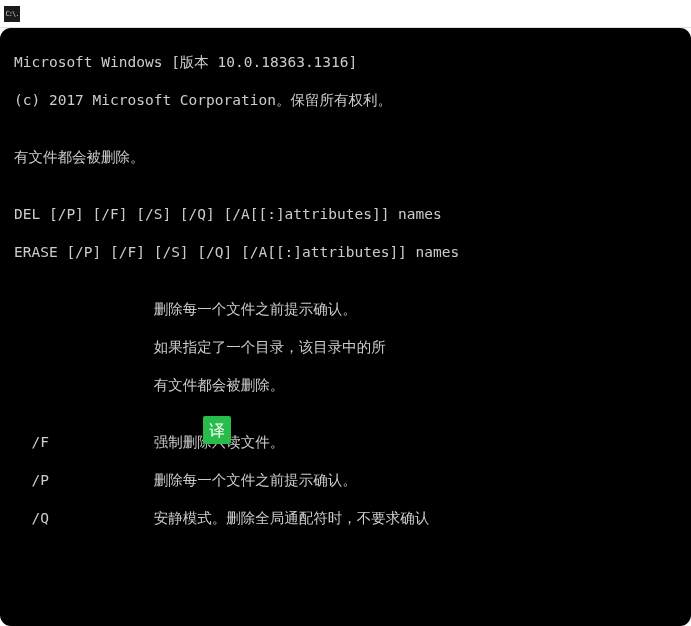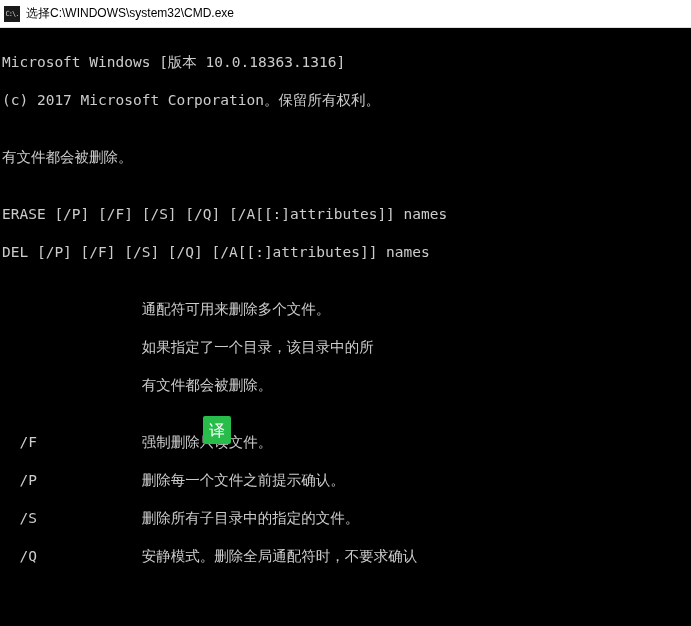--- a/index.html
+++ b/index.html
@@ -36,27 +36,28 @@
       font-size: 7px;
       color: #ccc;
       font-family: monospace;
       letter-spacing: -1px;
     }
     .terminal {
       background: #000;
       color: #ccc;
       width: 100%;
       height: calc(100% - 28px);
-      padding: 6px 0 0 0;
+      padding: 6px 0 0 12px;
       font-size: 14.5px;
       line-height: 19px;
       white-space: pre;
       position: relative;
       font-family: 'NSimSun', 'SimSun', 'Consolas', monospace;
       overflow: hidden;
+      border-radius: 11px;
     }
     .terminal-line {
       padding: 0 2px;
     }
     .translate-badge {
       position: absolute;
       left: 203px;
       top: 388px;
       width: 28px;
       height: 28px;
@@ -68,39 +69,37 @@
       align-items: center;
       justify-content: center;
       border-radius: 2px;
     }
   </style>
 </head>
 <body>
 
 <div class="title-bar">
   <span class="title-icon">C:\.</span>
-  <span>选择C:\WINDOWS\system32\CMD.exe</span>
 </div>
 
 <div class="terminal">
 <div class="terminal-line">Microsoft Windows [版本 10.0.18363.1316]</div>
 <div class="terminal-line">(c) 2017 Microsoft Corporation。保留所有权利。</div>
 <div class="terminal-line"></div>
 <div class="terminal-line">有文件都会被删除。</div>
 <div class="terminal-line"></div>
+<div class="terminal-line">DEL [/P] [/F] [/S] [/Q] [/A[[:]attributes]] names</div>
 <div class="terminal-line">ERASE [/P] [/F] [/S] [/Q] [/A[[:]attributes]] names</div>
-<div class="terminal-line">DEL [/P] [/F] [/S] [/Q] [/A[[:]attributes]] names</div>
 <div class="terminal-line"></div>
-<div class="terminal-line">                通配符可用来删除多个文件。</div>
+<div class="terminal-line">                删除每一个文件之前提示确认。</div>
 <div class="terminal-line">                如果指定了一个目录，该目录中的所</div>
 <div class="terminal-line">                有文件都会被删除。</div>
 <div class="terminal-line"></div>
 <div class="terminal-line">  /F            强制删除只读文件。</div>
 <div class="terminal-line">  /P            删除每一个文件之前提示确认。</div>
-<div class="terminal-line">  /S            删除所有子目录中的指定的文件。</div>
 <div class="terminal-line">  /Q            安静模式。删除全局通配符时，不要求确认</div>
 
 
 
 
 
 <div class="terminal-line"></div>
 
 <div class="terminal-line"></div>
 

